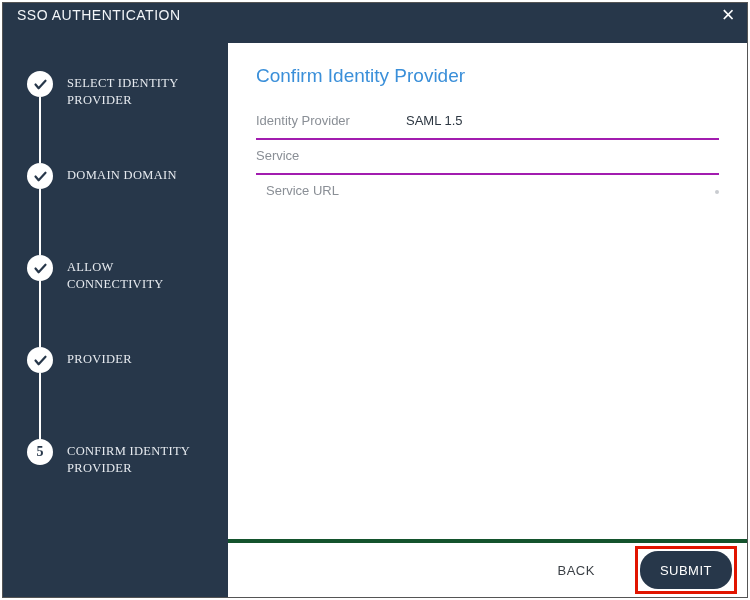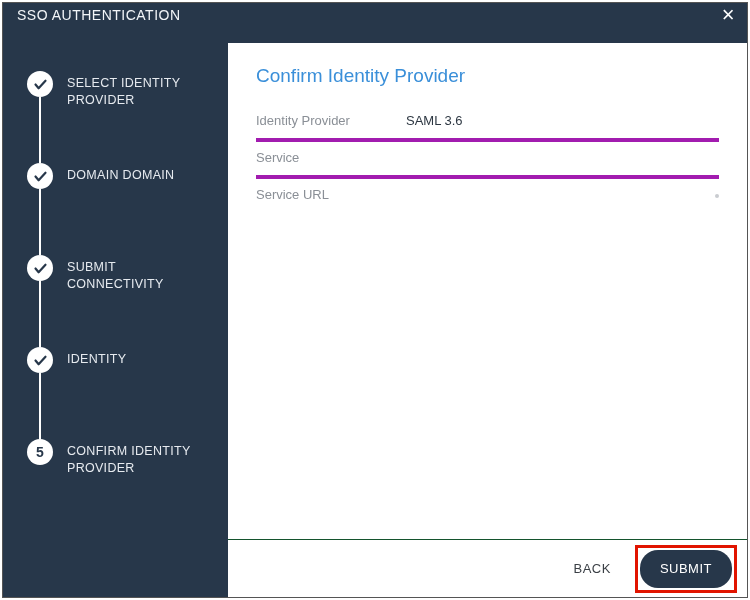--- a/index.html
+++ b/index.html
@@ -41,20 +41,21 @@
     flex: 1;
     display: flex;
     min-height: 0;
   }
   .sidebar {
     width: 225px;
     background: #27374a;
     color: #e6eaef;
     padding: 28px 12px 20px 24px;
     position: relative;
+    font-family: Liberation Serif, serif;
   }
   .steps { list-style: none; position: relative; }
   .step {
     position: relative;
     display: flex;
     align-items: flex-start;
     min-height: 92px;
   }
   .step:last-child { min-height: 40px; }
   .step-indicator {
@@ -106,24 +107,24 @@
   .content h2 {
     color: #3a8fd9;
     font-weight: 400;
     font-size: 19px;
     margin-bottom: 18px;
   }
   .field-row {
     display: flex;
     align-items: center;
     padding: 8px 0 10px 0;
-    border-bottom: 4px solid #a21caf;
+    border-bottom: 2px solid #a21caf;
     font-size: 13px;
   }
-  .field-row.no-border { border-bottom: none; }
+  .field-row.no-border { border-bottom: none; margin-left: 10px; }
   .field-label {
     width: 150px;
     color: #8a8f96;
   }
   .field-value {
     color: #2d3742;
   }
   .field-row.service { position: relative; }
   .field-row.service::after {
     content: "";
@@ -132,26 +133,26 @@
     top: 50%;
     width: 4px;
     height: 4px;
     background: #c9ccd0;
     border-radius: 50%;
     transform: translateY(-50%);
   }
 
   .footer {
     height: 58px;
-    border-top: 1px solid #14532d;
+    border-top: 4px solid #14532d;
     display: flex;
     align-items: center;
     justify-content: flex-end;
     padding: 0 10px 0 0;
-    gap: 4px;
+    gap: 20px;
   }
   .btn {
     height: 38px;
     padding: 0 20px;
     font-size: 13px;
     letter-spacing: 0.5px;
     border: none;
     cursor: pointer;
     background: transparent;
   }
@@ -203,50 +204,50 @@
           <div class="step-label">DOMAIN DOMAIN</div>
           <div class="step-connector"></div>
         </li>
 
         <li class="step">
           <div class="step-indicator">
             <svg viewBox="0 0 24 24" fill="none" stroke="#27374a" stroke-width="3.5" stroke-linecap="round" stroke-linejoin="round">
                 <polyline points="4 12 9 18 20 6"></polyline>
               </svg>
           </div>
-          <div class="step-label">SUBMIT CONNECTIVITY</div>
-          <div class="step-connector"></div>
-        </li>
-
-        <li class="step">
-          <div class="step-indicator">
-            <svg viewBox="0 0 24 24" fill="none" stroke="#27374a" stroke-width="3.5" stroke-linecap="round" stroke-linejoin="round">
-                <polyline points="4 12 9 18 20 6"></polyline>
-              </svg>
-          </div>
-          <div class="step-label">IDENTITY</div>
+          <div class="step-label">ALLOW CONNECTIVITY</div>
+          <div class="step-connector"></div>
+        </li>
+
+        <li class="step">
+          <div class="step-indicator">
+            <svg viewBox="0 0 24 24" fill="none" stroke="#27374a" stroke-width="3.5" stroke-linecap="round" stroke-linejoin="round">
+                <polyline points="4 12 9 18 20 6"></polyline>
+              </svg>
+          </div>
+          <div class="step-label">PROVIDER</div>
           <div class="step-connector"></div>
         </li>
 
         <li class="step">
           <div class="step-indicator">5</div>
           <div class="step-label">CONFIRM IDENTITY PROVIDER</div>
 
         </li>
 
       </ul>
     </nav>
 
     <section class="main">
       <div class="content">
         <h2>Confirm Identity Provider</h2>
 
         <div class="field-row">
           <div class="field-label">Identity Provider</div>
-          <div class="field-value">SAML 3.6</div>
+          <div class="field-value">SAML 1.5</div>
         </div>
 
         <div class="field-row">
           <div class="field-label">Service</div>
           <div class="field-value"></div>
         </div>
 
         <div class="field-row service no-border">
           <div class="field-label">Service URL</div>
           <div class="field-value"></div>

